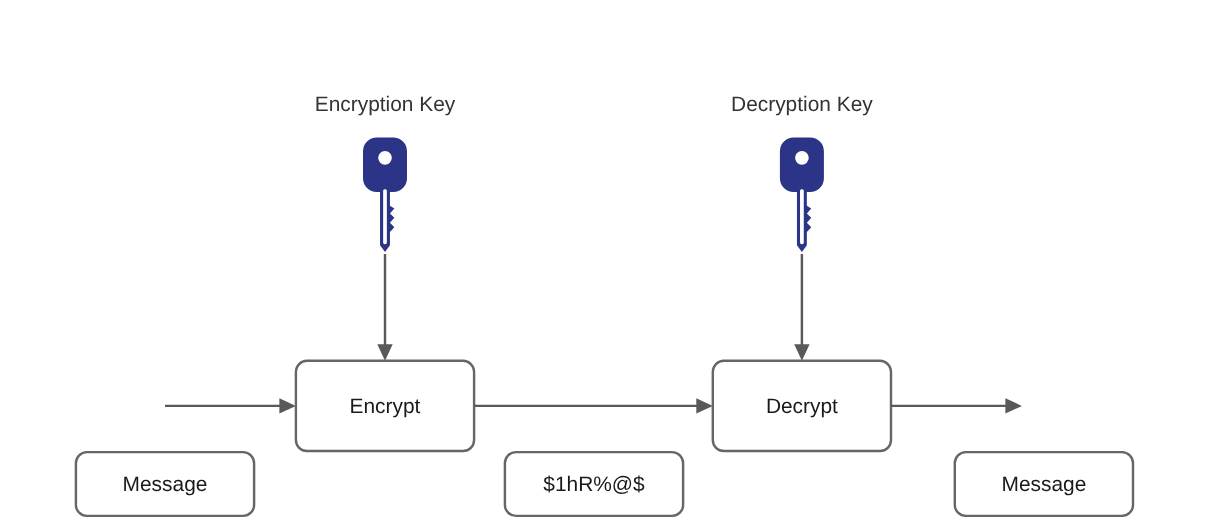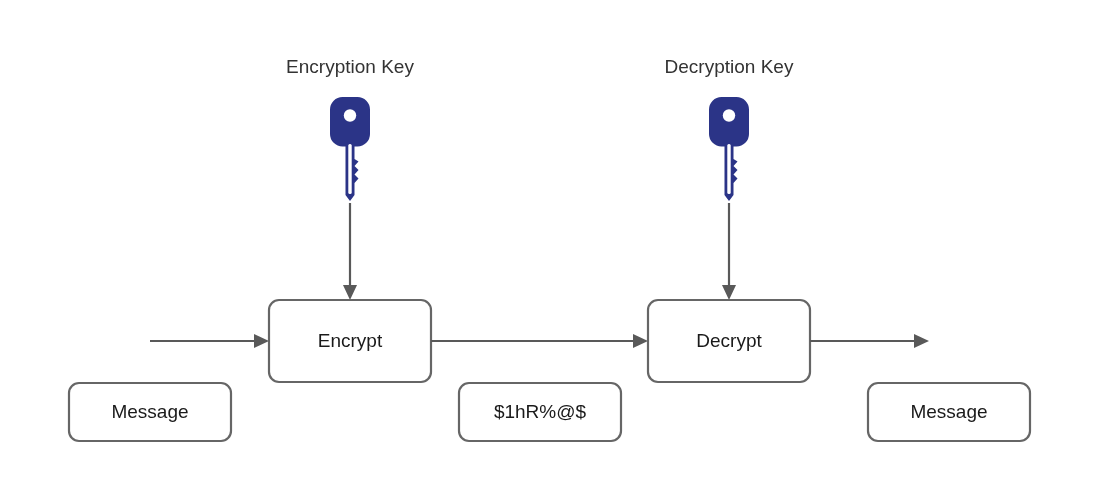--- a/index.html
+++ b/index.html
@@ -11,20 +11,21 @@
     height: 484px;
     background: #ffffff;
     font-family: "Liberation Sans", sans-serif;
     overflow: hidden;
   }
   #canvas {
     position: relative;
     width: 1100px;
     height: 425px;
     background: #ffffff;
+    margin-top: 28px;
   }
   svg.diagram {
     position: absolute;
     top: 0;
     left: 0;
     width: 1100px;
     height: 484px;
   }
   .key-title {
     font-size: 19px;

